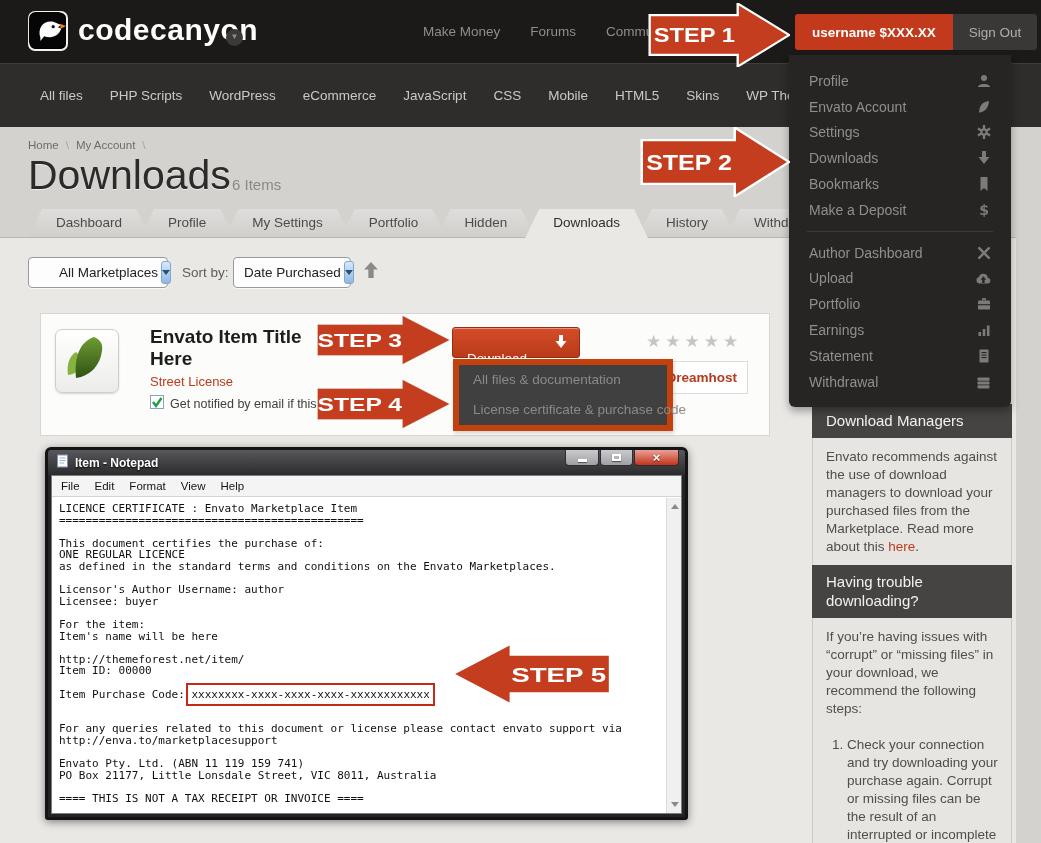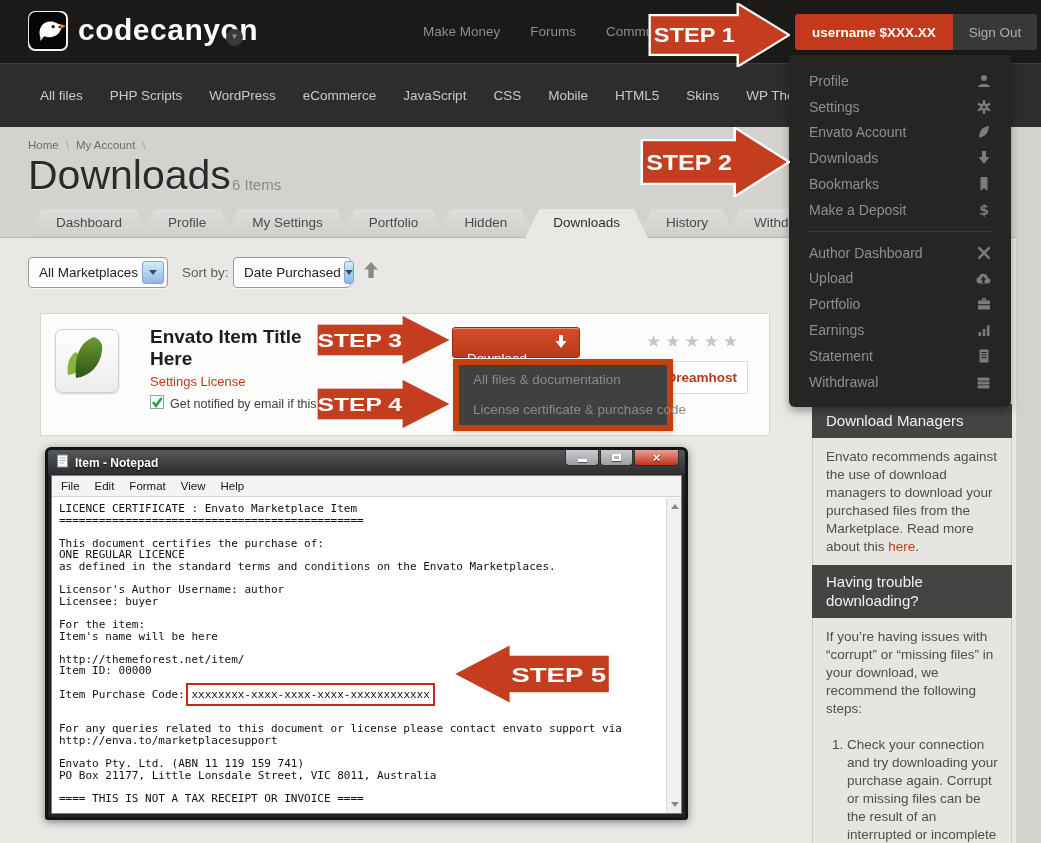--- a/index.html
+++ b/index.html
@@ -156,21 +156,21 @@
     <div class="tab">Portfolio</div>
     <div class="tab">Hidden</div>
     <div class="tab active">Downloads</div>
     <div class="tab">History</div>
     <div class="tab">Withdrawal</div>
     <div class="tab">Earnings</div>
   </div>
 
   <div class="content-bg"></div>
 
-  <div class="select" style="left:28px; top:257px; width:140px;">
+  <div class="select" style="left:28px; top:257px; width:140px;padding-left:20px;">
     <span class="val">All Marketplaces</span>
     <span class="sel-btn">
         <i></i>
       </span>
   </div>
   <div class="sort-label">Sort by:</div>
   <div class="select" style="left:233px; top:257px; width:118px;">
     <span class="val">Date Purchased</span>
     <span class="sel-btn">
         <i></i>
@@ -189,21 +189,21 @@
         <linearGradient id="leafg" x1="0" y1="0" x2="0" y2="1">
           <stop offset="0" stop-color="#6d9c32"></stop>
             <stop offset="1" stop-color="#2f5214"></stop>
         </linearGradient>
       </defs>
       <path d="M20 22c-7 4-9.5 13-8 23 8.5-1 14-6.5 15.5-15z" fill="#86b23f"></path>
       <path d="M38 7C24 12 18 26 20 48c14-2 24-12 26-27 .9-6.5-.5-10.5-8-14z" fill="url(#leafg)"></path>
     </svg>
   </div>
   <div class="item-title">Envato Item Title Here</div>
-  <a class="license">Settings License</a>
+  <a class="license">Street License</a>
   <div class="notify">
     <span>
       <svg width="14" height="14" viewBox="0 0 14 14">
           <rect x="0.5" y="0.5" width="13" height="13" fill="#fff" stroke="#8aa5b8"></rect>
           <path d="M3 7l3 4 5.5-8" stroke="#1e9e3e" stroke-width="2.4" fill="none"></path>
         </svg>
     </span>
     <span>Get notified by email if this iter</span>
   </div>
   <div class="dl-btn">
@@ -296,36 +296,36 @@
     <div class="mi">
         <span>Profile</span>
         <span class="ic">
           <svg width="14" height="14" viewBox="0 0 14 14" fill="#7c7b79">
             <circle cx="7" cy="4" r="3"></circle>
             <path d="M1 13c0-4 12-4 12 0z"></path>
           </svg>
         </span>
       </div>
     <div class="mi">
+        <span>Envato Account</span>
+        <span class="ic">
+          <svg width="14" height="14" viewBox="0 0 14 14" fill="#7c7b79">
+            <path d="M12 1C5 2 2.5 5.5 2 12.5 8 12 11.5 8 12 1z"></path>
+          </svg>
+        </span>
+      </div>
+    <div class="mi">
         <span>Settings</span>
         <span class="ic">
           <svg width="14" height="14" viewBox="0 0 14 14" fill="#7c7b79">
             <rect x="5.8" y="0" width="2.4" height="14"></rect>
             <rect x="5.8" y="0" width="2.4" height="14" transform="rotate(60 7 7)"></rect>
             <rect x="5.8" y="0" width="2.4" height="14" transform="rotate(120 7 7)"></rect>
             <circle cx="7" cy="7" r="3.8"></circle>
             <circle cx="7" cy="7" r="1.6" fill="#262524"></circle>
-          </svg>
-        </span>
-      </div>
-    <div class="mi">
-        <span>Envato Account</span>
-        <span class="ic">
-          <svg width="14" height="14" viewBox="0 0 14 14" fill="#7c7b79">
-            <path d="M12 1C5 2 2.5 5.5 2 12.5 8 12 11.5 8 12 1z"></path>
           </svg>
         </span>
       </div>
     <div class="mi">
         <span>Downloads</span>
         <span class="ic">
           <svg width="14" height="14" viewBox="0 0 14 14" fill="#7c7b79">
             <path d="M5 0h4v6h3.5L7 13 1.5 6H5z"></path>
           </svg>
         </span>

